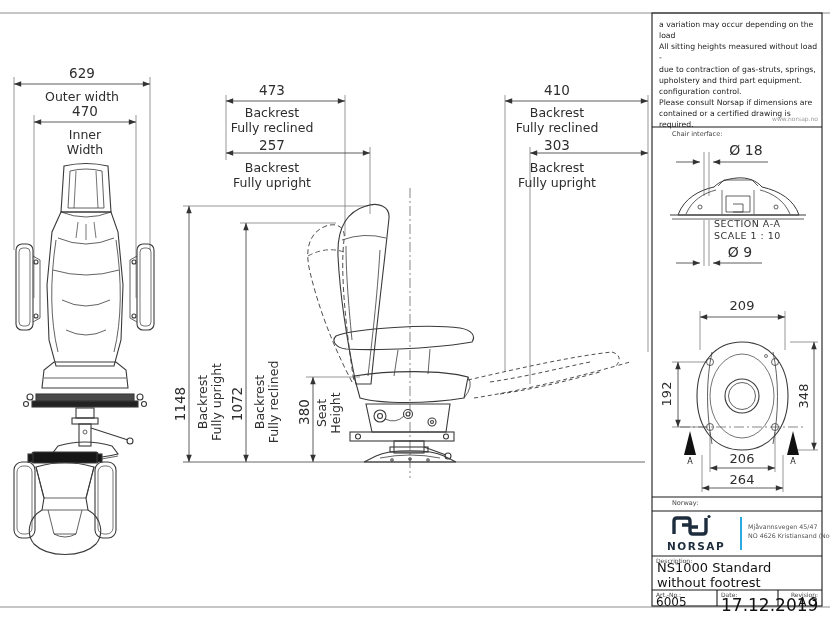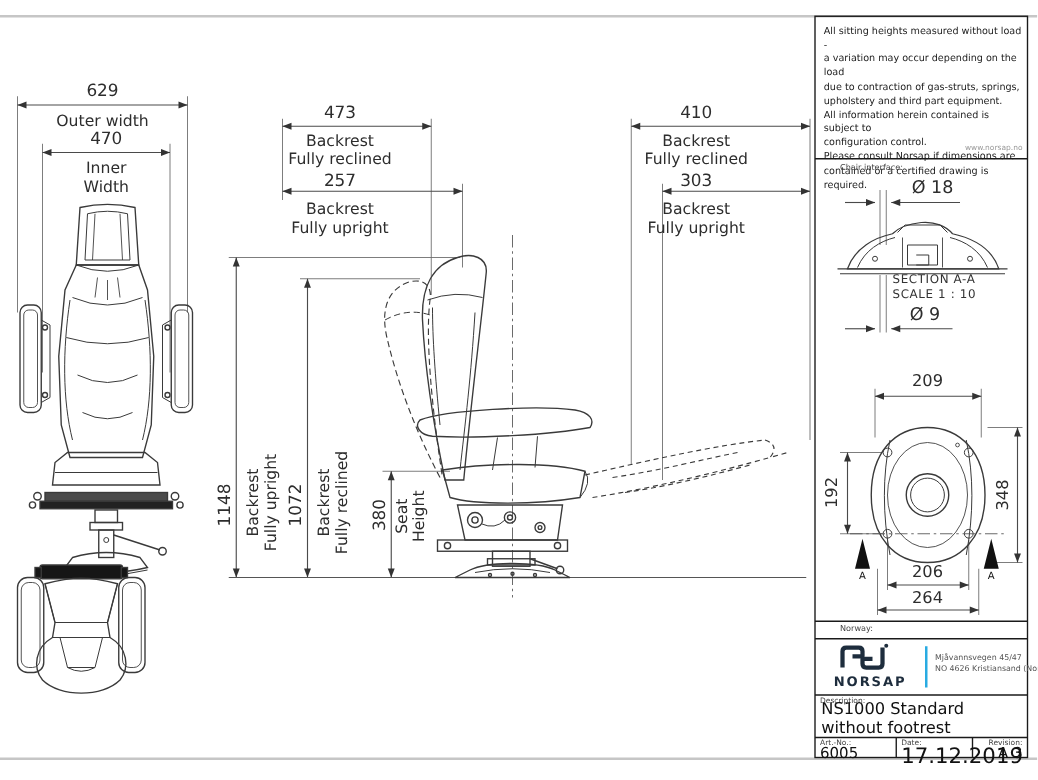--- a/index.html
+++ b/index.html
@@ -258,25 +258,24 @@
 <div class="t r l" style="left:202px;top:402px">Backrest</div>
 <div class="t r l" style="left:216px;top:402px">Fully upright</div>
 <div class="t r v" style="left:237px;top:404px">1072</div>
 <div class="t r l" style="left:259px;top:402px">Backrest</div>
 <div class="t r l" style="left:273px;top:402px">Fully reclined</div>
 <div class="t r v" style="left:304px;top:412px">380</div>
 <div class="t r l" style="left:321px;top:413px">Seat</div>
 <div class="t r l" style="left:335px;top:413px">Height</div>
 
 <div class="note-box">
+  <div class="note-line">a variation may occur depending on the load</div>
   <div class="note-line">All sitting heights measured without load -</div>
-  <div class="note-line">a variation may occur depending on the load</div>
   <div class="note-line">due to contraction of gas-struts, springs,</div>
   <div class="note-line">upholstery and third part equipment.</div>
-  <div class="note-line">All information herein contained is subject to</div>
   <div class="note-line">configuration control.</div>
   <div class="note-line">Please consult Norsap if dimensions are</div>
   <div class="note-line">contained or a certified drawing is required.</div>
 </div>
 <div class="website">www.norsap.no</div>
 
 <div class="t tinylab" style="left:656px;top:130px">Chair interface:</div>
 <div class="t c dia" style="left:746px;top:150px">Ø 18</div>
 <div class="t sec" style="left:714px;top:218px">SECTION A-A</div>
 <div class="t sec" style="left:714px;top:230px">SCALE 1 : 10</div>

